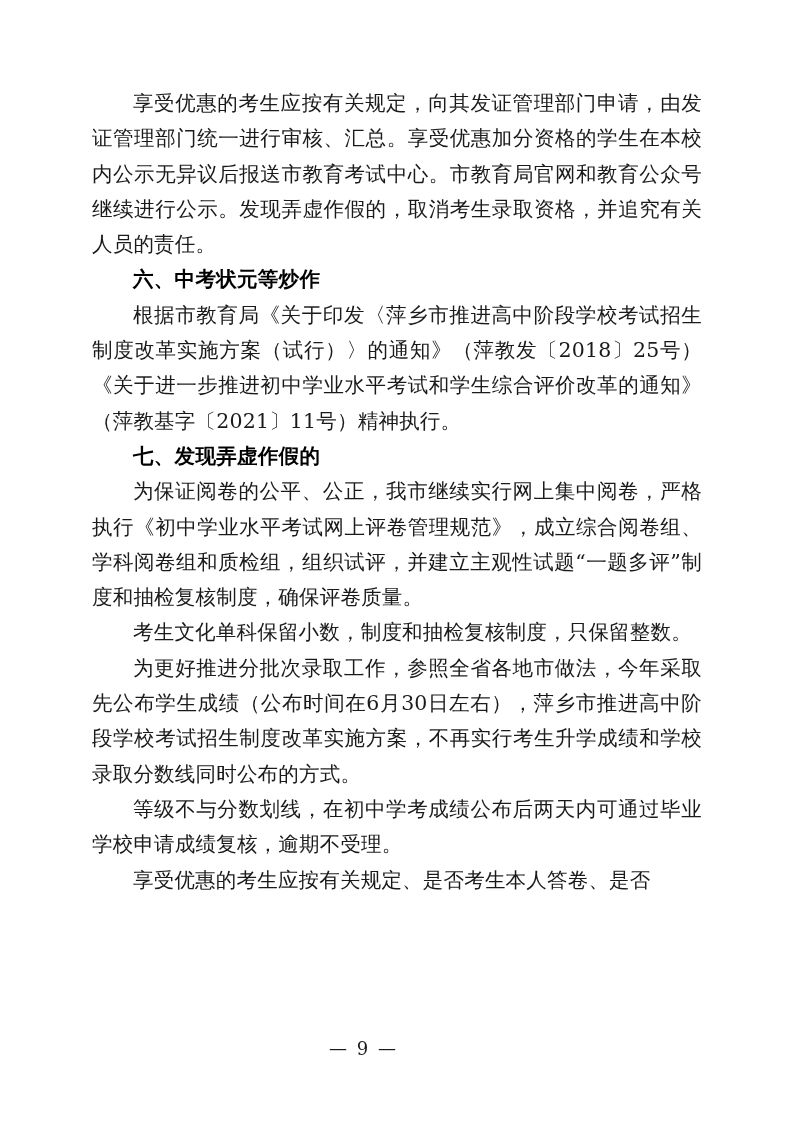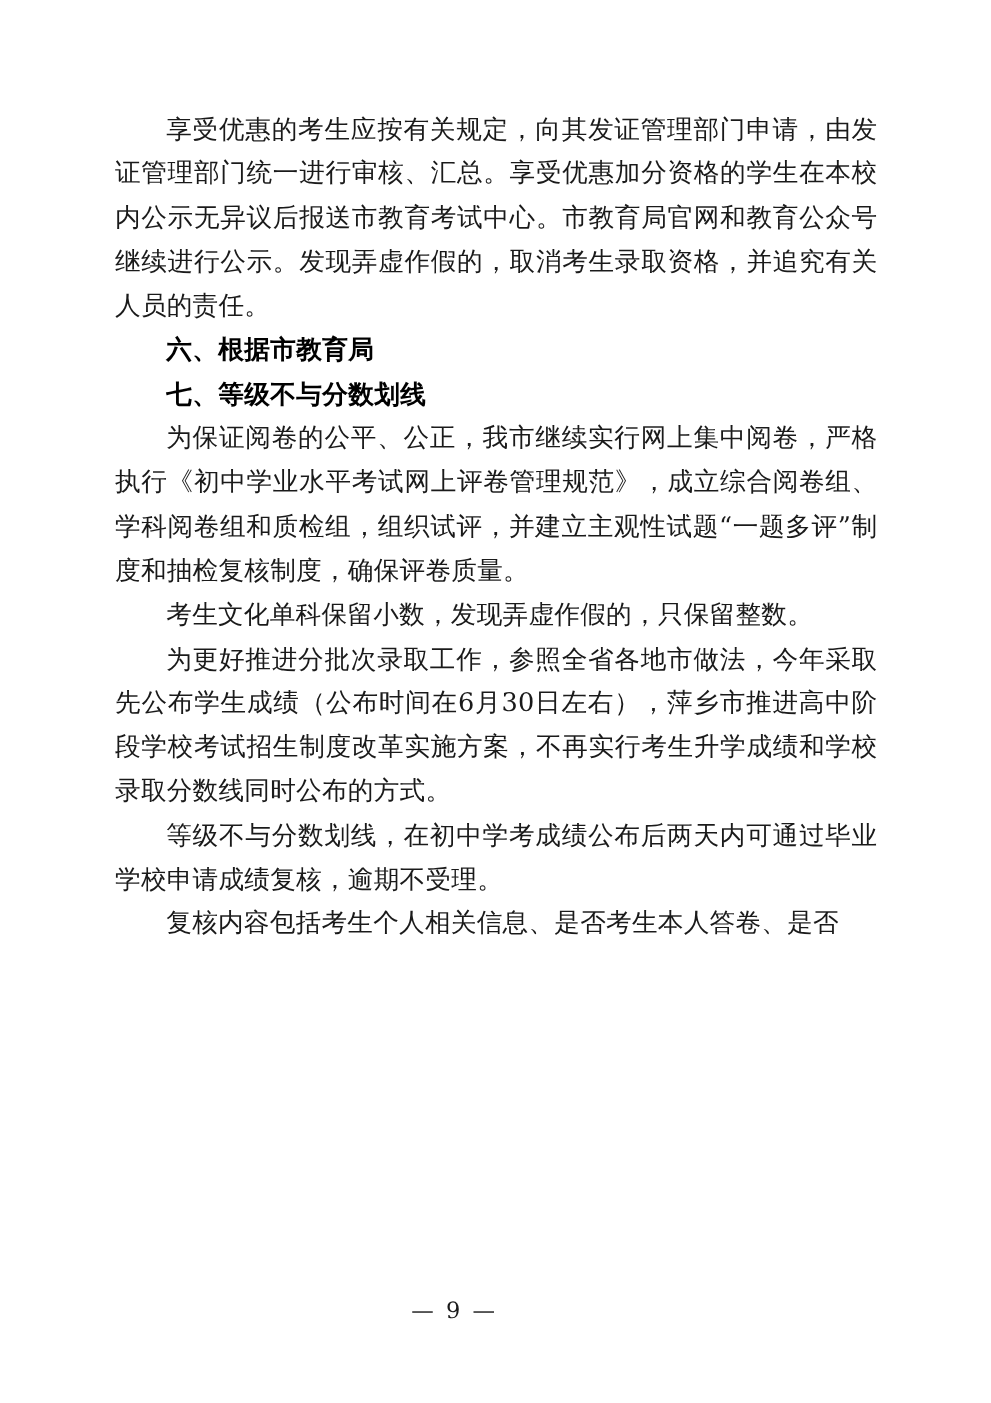--- a/index.html
+++ b/index.html
@@ -70,22 +70,23 @@
     color: #1a1a1a;
     letter-spacing: 2px;
   }
 </style>
 </head>
 <body>
 
 <div class="page">
   <div class="content" id="body-root">
       <p class="para">享受优惠的考生应按有关规定，向其发证管理部门申请，由发证管理部门统一进行审核、汇总。享受优惠加分资格的学生在本校内公示无异议后报送市教育考试中心。市教育局官网和教育公众号继续进行公示。发现弄虚作假的，取消考生录取资格，并追究有关人员的责任。</p>
-      <p class="heading">六、根据市教育局</p>
-      <p class="heading">七、等级不与分数划线</p>
+      <p class="heading">六、中考状元等炒作</p>
+      <p class="para">根据市教育局《关于印发〈萍乡市推进高中阶段学校考试招生制度改革实施方案（试行）〉的通知》（萍教发〔2018〕25号）《关于进一步推进初中学业水平考试和学生综合评价改革的通知》（萍教基字〔2021〕11号）精神执行。</p>
+      <p class="heading">七、发现弄虚作假的</p>
       <p class="para">为保证阅卷的公平、公正，我市继续实行网上集中阅卷，严格执行《初中学业水平考试网上评卷管理规范》，成立综合阅卷组、学科阅卷组和质检组，组织试评，并建立主观性试题“一题多评”制度和抽检复核制度，确保评卷质量。</p>
-      <p class="para">考生文化单科保留小数，发现弄虚作假的，只保留整数。</p>
+      <p class="para">考生文化单科保留小数，制度和抽检复核制度，只保留整数。</p>
       <p class="para">为更好推进分批次录取工作，参照全省各地市做法，今年采取先公布学生成绩（公布时间在6月30日左右），萍乡市推进高中阶段学校考试招生制度改革实施方案，不再实行考生升学成绩和学校录取分数线同时公布的方式。</p>
       <p class="para">等级不与分数划线，在初中学考成绩公布后两天内可通过毕业学校申请成绩复核，逾期不受理。</p>
-      <p class="para">复核内容包括考生个人相关信息、是否考生本人答卷、是否</p>
+      <p class="para">享受优惠的考生应按有关规定、是否考生本人答卷、是否</p>
     </div>
   <div class="footer">— 9 —</div>
 </div>
 
 </body></html>

